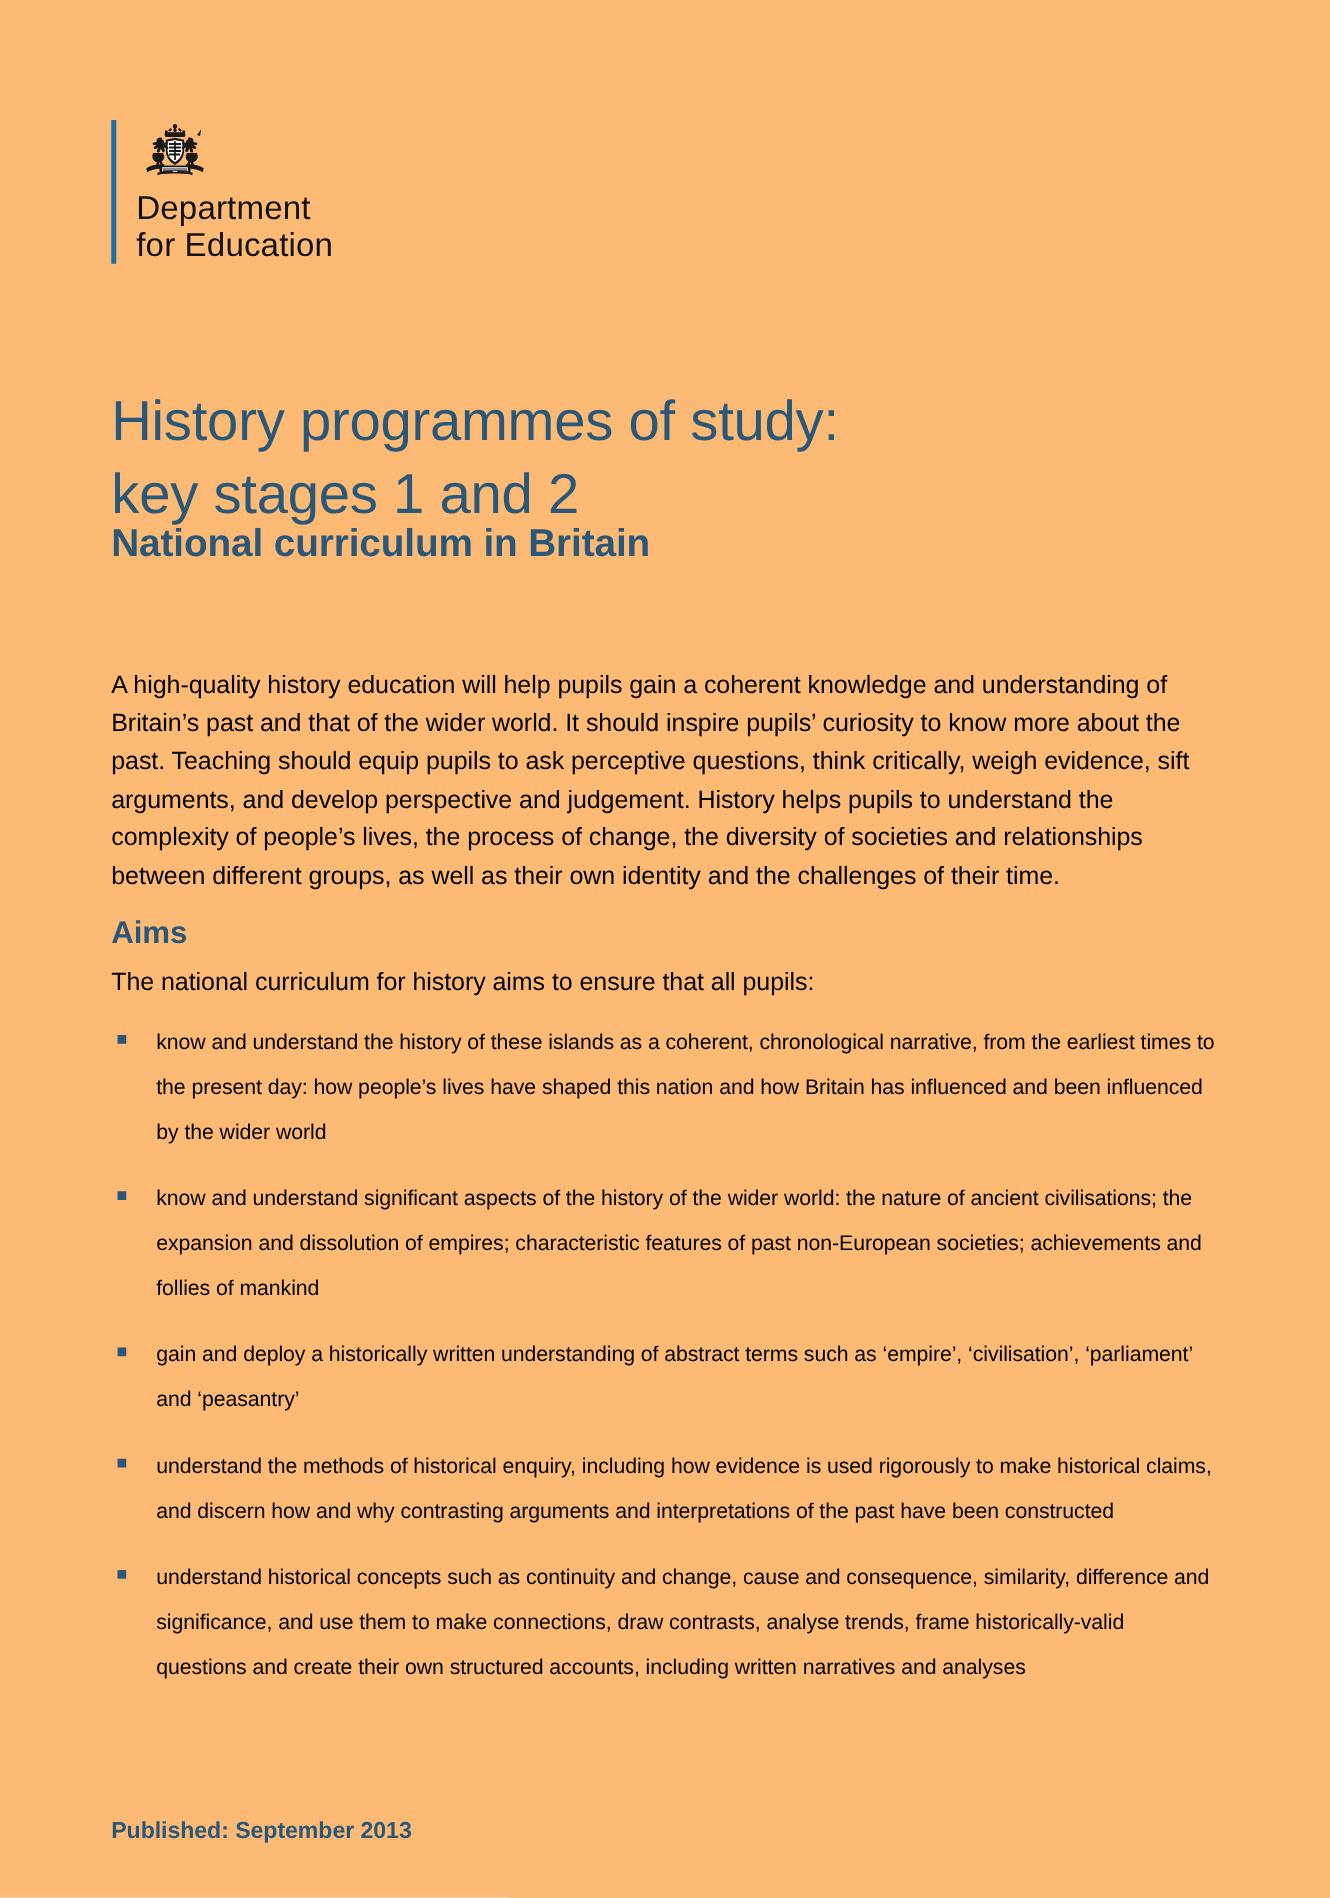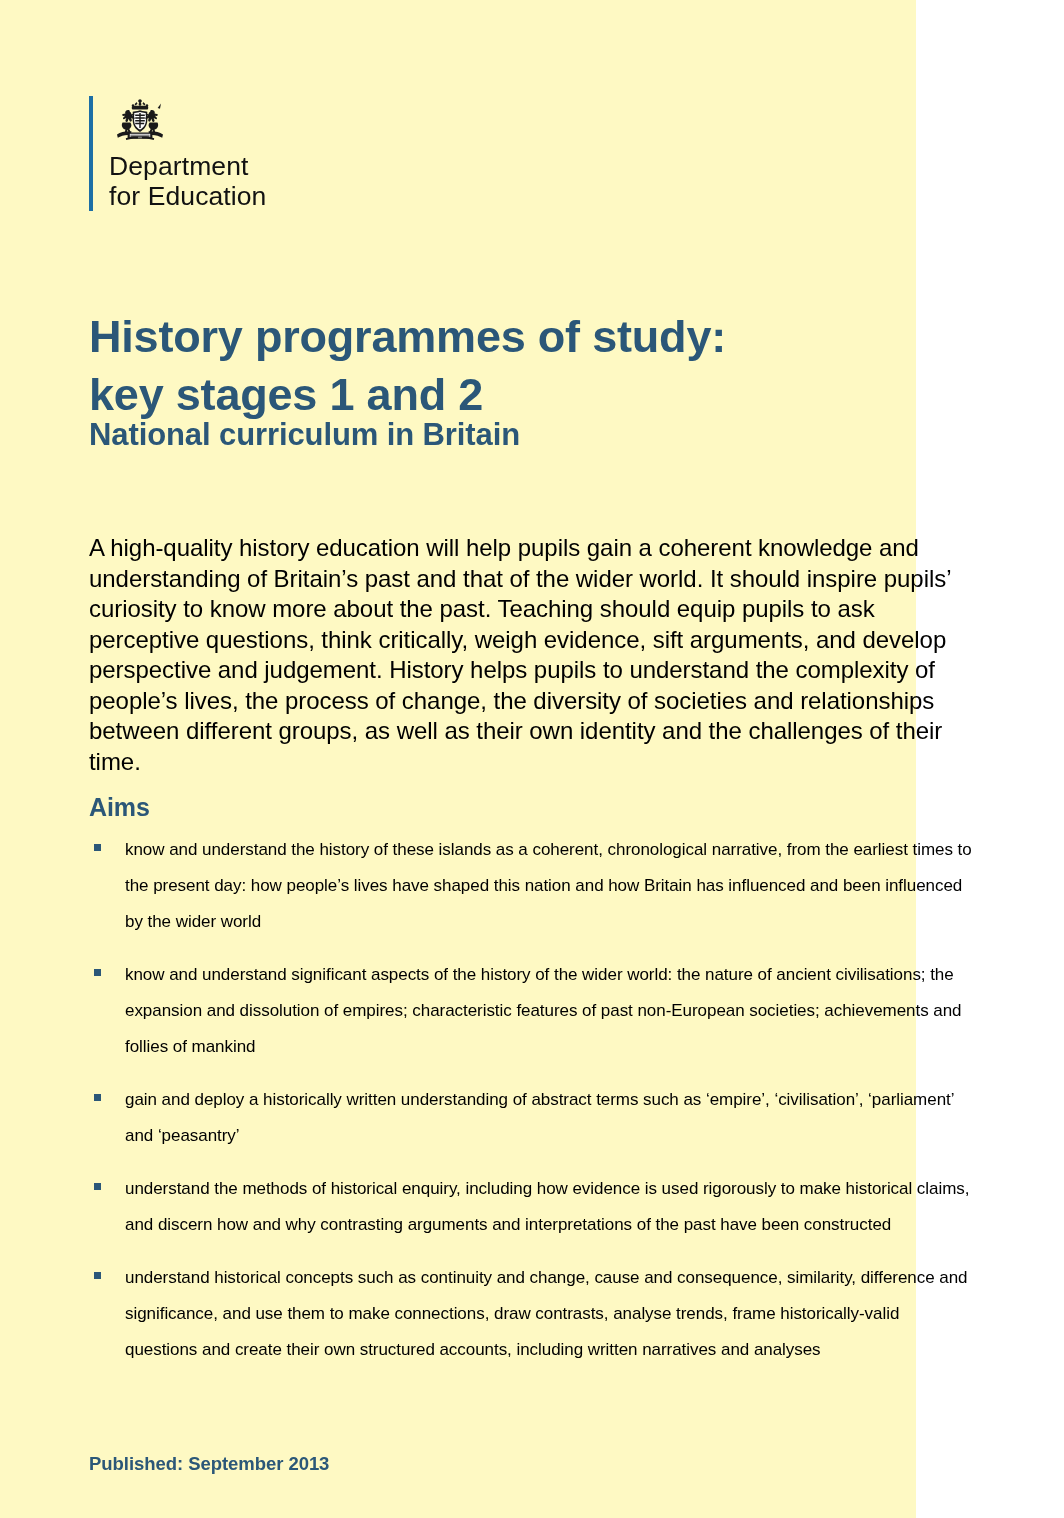--- a/index.html
+++ b/index.html
@@ -13,23 +13,23 @@
     height: 1518px;
     position: relative;
     font-family: "Liberation Sans", sans-serif;
     color: #000000;
     overflow: hidden;
   }
 
   .page {
     position: absolute;
     left: 0; top: 0;
-    width: 916px;
+    width: 1064px;
     height: 1518px;
-    background: #fef9c3;
+    background: #fdba74;
   }
 
   
   .masthead {
     position: absolute;
     left: 89px;
     top: 96px;
     display: flex;
     flex-direction: row;
     align-items: stretch;
@@ -62,21 +62,21 @@
   }
 
   
   .doc-title {
     position: absolute;
     left: 89px;
     top: 278px;
     width: 900px;
     font-size: 45px;
     line-height: 1.28;
-    font-weight: 700;
+    font-weight: 400;
     color: #2b5778;
     letter-spacing: -0.2px;
     white-space: pre-line;
   }
   .doc-subtitle {
     position: absolute;
     left: 89px;
     top: 415px;
     width: 900px;
     font-size: 31px;
@@ -101,21 +101,21 @@
     font-weight: 700;
     color: #2b5778;
     letter-spacing: -0.1px;
   }
   .section + .section {
     margin-top: 15px;
   }
 
   p.body-text {
     margin: 0;
-    font-size: 24px;
+    font-size: 20px;
     line-height: 30.5px;
     color: #000000;
     letter-spacing: -0.05px;
   }
   p.lead-in {
     margin: 0 0 14px 0;
   }
 
   ul.bullets {
     margin: 0;
@@ -203,20 +203,21 @@
   <div class="doc-subtitle">National curriculum in Britain</div>
 
   <div class="content">
 
     <section class="section">
       <p class="body-text">A high-quality history education will help pupils gain a coherent knowledge and understanding of Britain’s past and that of the wider world. It should inspire pupils’ curiosity to know more about the past. Teaching should equip pupils to ask perceptive questions, think critically, weigh evidence, sift arguments, and develop perspective and judgement. History helps pupils to understand the complexity of people’s lives, the process of change, the diversity of societies and relationships between different groups, as well as their own identity and the challenges of their time.</p>
     </section>
 
     <section class="section">
       <h2 class="section-heading">Aims</h2>
+      <p class="body-text lead-in">The national curriculum for history aims to ensure that all pupils:</p>
       <ul class="bullets">
         <li>
           <span class="marker"></span>
           <span>know and understand the history of these islands as a coherent, chronological narrative, from the earliest times to the present day: how people’s lives have shaped this nation and how Britain has influenced and been influenced by the wider world</span>
         </li>
         <li>
           <span class="marker"></span>
           <span>know and understand significant aspects of the history of the wider world: the nature of ancient civilisations; the expansion and dissolution of empires; characteristic features of past non-European societies; achievements and follies of mankind</span>
         </li>
         <li>

